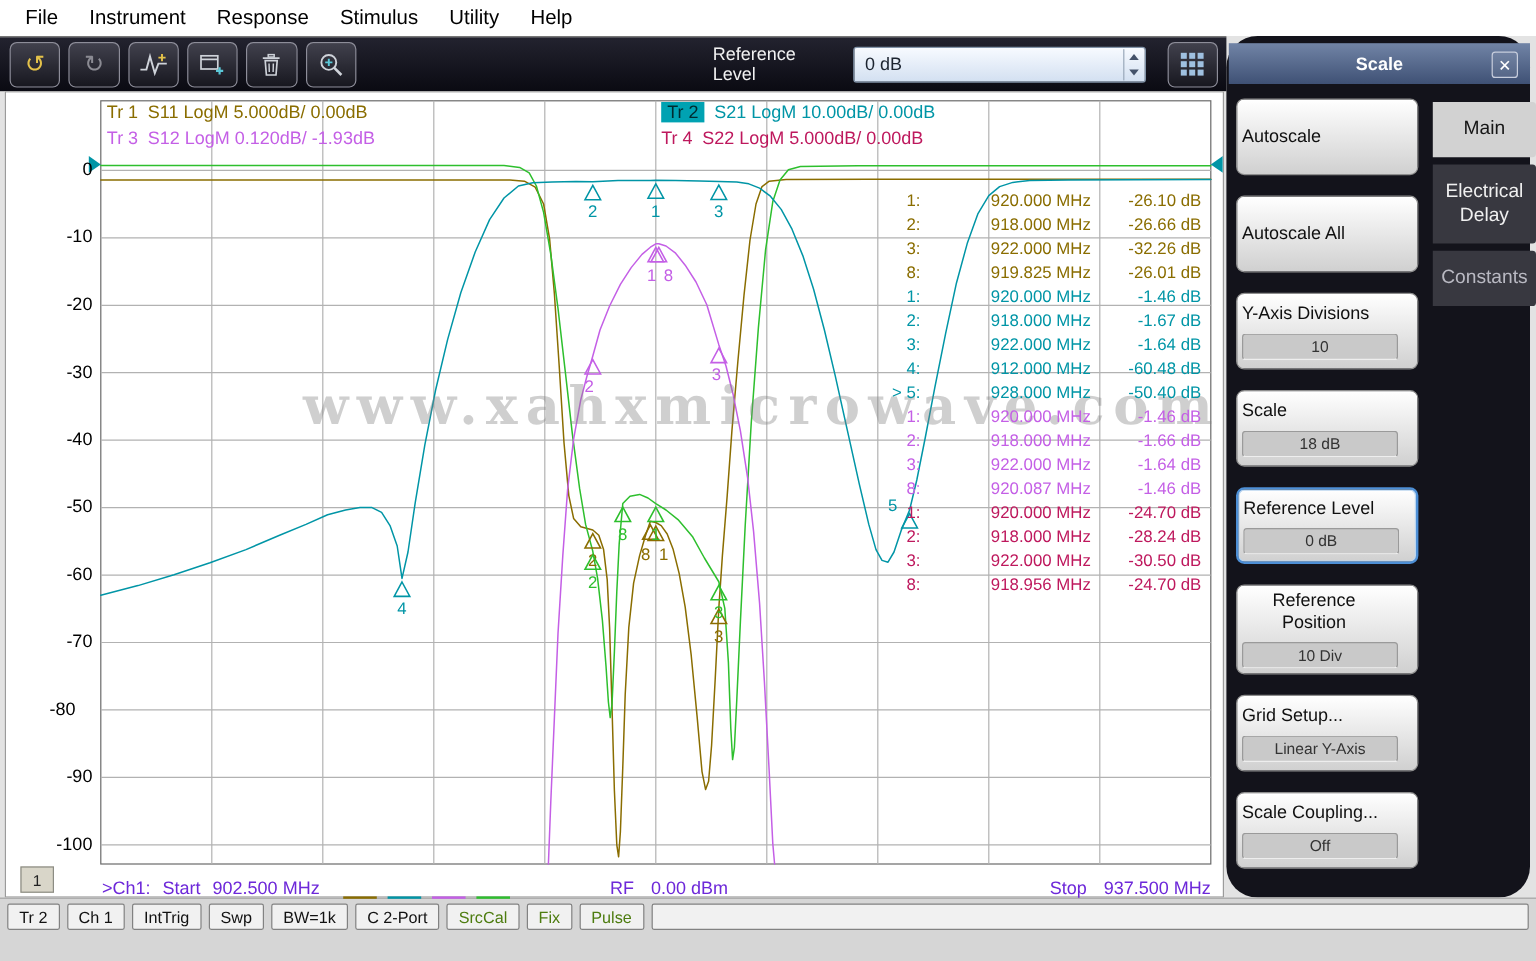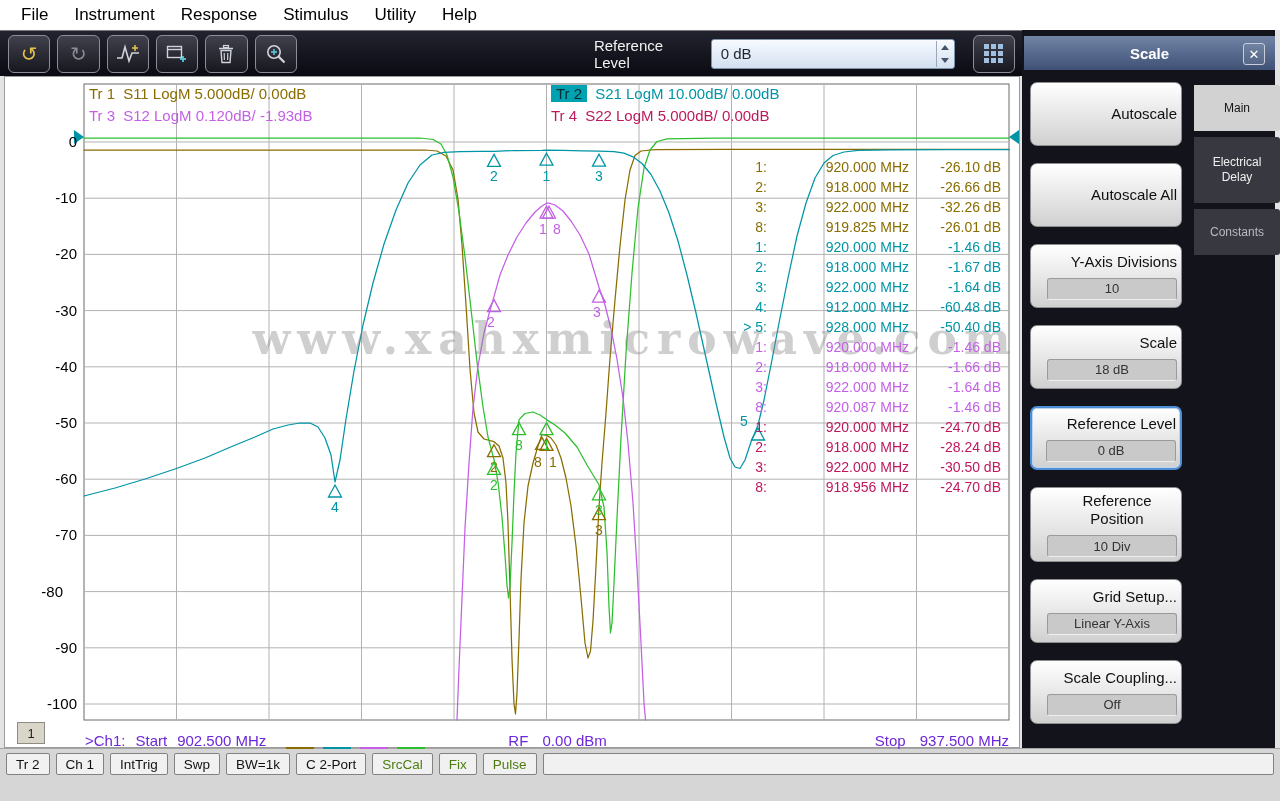--- a/index.html
+++ b/index.html
@@ -54,39 +54,39 @@
     border:1px solid #8c8c84;display:flex;align-items:center;justify-content:center;
     font-size:13px;color:#222;z-index:5;}
   .chart-footer{position:absolute;left:80px;right:10px;top:652px;height:20px;display:flex;
     align-items:flex-end;font-size:15px;color:#6d28d9;z-index:5;white-space:nowrap;}
   .chart-footer .gap{margin-left:10px;}
   .legend{display:flex;align-items:center;margin-left:20px;}
   .ldash{width:28px;height:2px;margin-right:9px;display:inline-block;}
   .rfgrp{margin-left:74px;} .rfgrp .gap{margin-left:10px;}
   .stopgrp{margin-left:auto;} .stopgrp .gap{margin-left:10px;}
   
-  .scale-panel{position:absolute;left:1022px;top:30px;width:253px;height:718px;background:#13131b;}
+  .scale-panel{position:absolute;left:1022px;top:30px;width:253px;height:718px;background:#13131b;border-radius:26px;}
   .sp-header{position:absolute;left:2px;right:0;top:6px;height:34px;
     background:linear-gradient(#7184a6,#3f5175);display:flex;align-items:center;justify-content:center;}
   .sp-title{color:#fff;font-size:15px;font-weight:bold;}
   .sp-close{position:absolute;right:10px;top:7px;width:20px;height:20px;border:1px solid #c8cedd;
     border-radius:3px;color:#fff;font-size:13px;display:flex;align-items:center;justify-content:center;
     background:rgba(255,255,255,.08);}
   .sp-body{position:absolute;left:0;top:52px;width:170px;}
   .spbtn{width:152px;min-height:64px;margin:0 0 17px 8px;border-radius:7px;border:1px solid #8e8e8e;
     background:linear-gradient(#ffffff,#d0d0d0);box-shadow:inset 0 1px 0 #fff;color:#101010;
-    font-size:15px;display:flex;flex-direction:column;justify-content:center;align-items:flex-end;
+    font-size:15px;display:flex;flex-direction:column;justify-content:center;align-items:flex-start;
     text-align:center;box-sizing:border-box;padding:4px 4px;}
   .spbtn.hl{border:2px solid #4d8fd6;box-shadow:inset 0 0 0 1px #bcd6ef;}
   .spl{line-height:1.2;max-width:120px;}
   .spv{margin-top:7px;width:128px;height:20px;background:#c9c9c9;border:1px solid #9a9a9a;
     border-bottom-color:#eee;border-radius:3px;font-size:13px;color:#333;
     display:flex;align-items:center;justify-content:center;}
   .sptab{position:absolute;left:172px;width:86px;display:flex;align-items:center;justify-content:center;
-    font-size:12px;text-align:center;border-radius:0 3px 3px 0;line-height:1.25;}
+    font-size:16px;text-align:center;border-radius:0 3px 3px 0;line-height:1.25;}
   .tab-main{top:55px;height:46px;background:#d2d2d2;color:#161616;}
   .tab-ed{top:107px;height:66px;background:#383840;color:#f0f0f0;}
   .tab-const{top:179px;height:46px;background:#383840;color:#b9b9c2;}
   
   .statusbar{position:absolute;left:0;top:748px;width:1280px;height:53px;background:#d6d6d6;
     border-top:1px solid #a5a5a5;box-sizing:border-box;display:flex;align-items:flex-start;
     padding:4px 4px 0 6px;}
   .sbox{height:22px;margin-right:6px;border:1px solid #828282;border-radius:2px;background:#f1f1f1;
     display:flex;align-items:center;justify-content:center;font-size:13.5px;color:#111;
     padding:0 9px;box-sizing:border-box;white-space:nowrap;}

